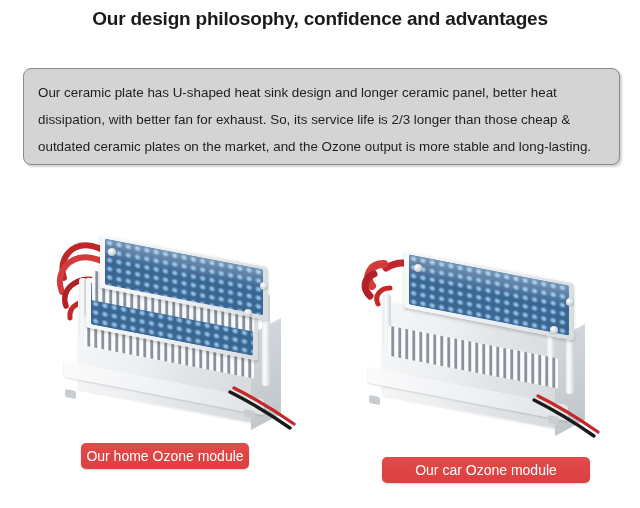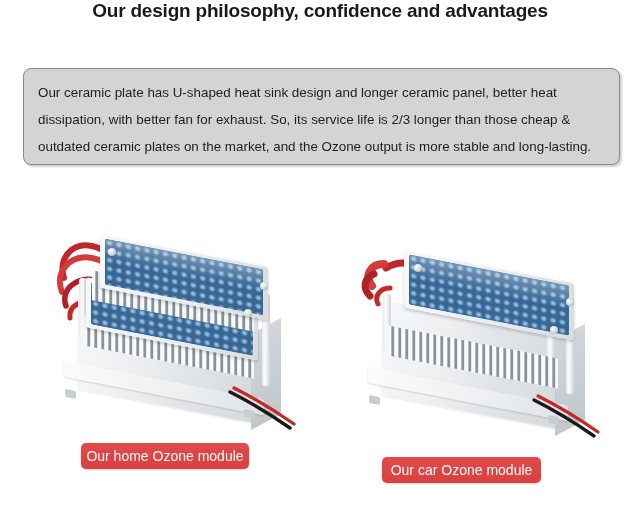--- a/index.html
+++ b/index.html
@@ -12,21 +12,21 @@
   }
   #page {
     position: relative;
     width: 640px; height: 508px;
     background: #ffffff;
   }
 
   
   #page-title {
     position: absolute;
-    left: 0; top: 0;
+    left: 0; top: 8px;
     width: 640px;
     text-align: center;
     font-size: 19px;
     font-weight: bold;
     color: #1a1a1a;
     letter-spacing: -0.2px;
   }
 
   
   #desc-box {
@@ -199,21 +199,21 @@
     background: linear-gradient(180deg, #e24a4a 0%, #dc3f3f 100%);
     color: #ffffff;
     font-size: 14px;
     display: flex;
     align-items: center;
     justify-content: center;
     box-shadow: 0 1px 2px rgba(0,0,0,0.18);
     white-space: nowrap;
   }
   #badge-left  { left: 81px;  top: 443px; width: 168px; }
-  #badge-right { left: 382px; top: 457px; width: 159px; }
+  #badge-right { left: 382px; top: 457px; width: 208px; }
 </style>
 </head>
 <body>
 
 <div id="page">
 
   <div id="page-title">Our design philosophy, confidence and advantages</div>
 
   <div id="desc-box">
     <div id="desc-text">Our ceramic plate has U-shaped heat sink design and longer ceramic panel, better heat dissipation, with better fan for exhaust. So, its service life is 2/3 longer than those cheap &amp; outdated ceramic plates on the market, and the Ozone output is more stable and long-lasting.</div>

